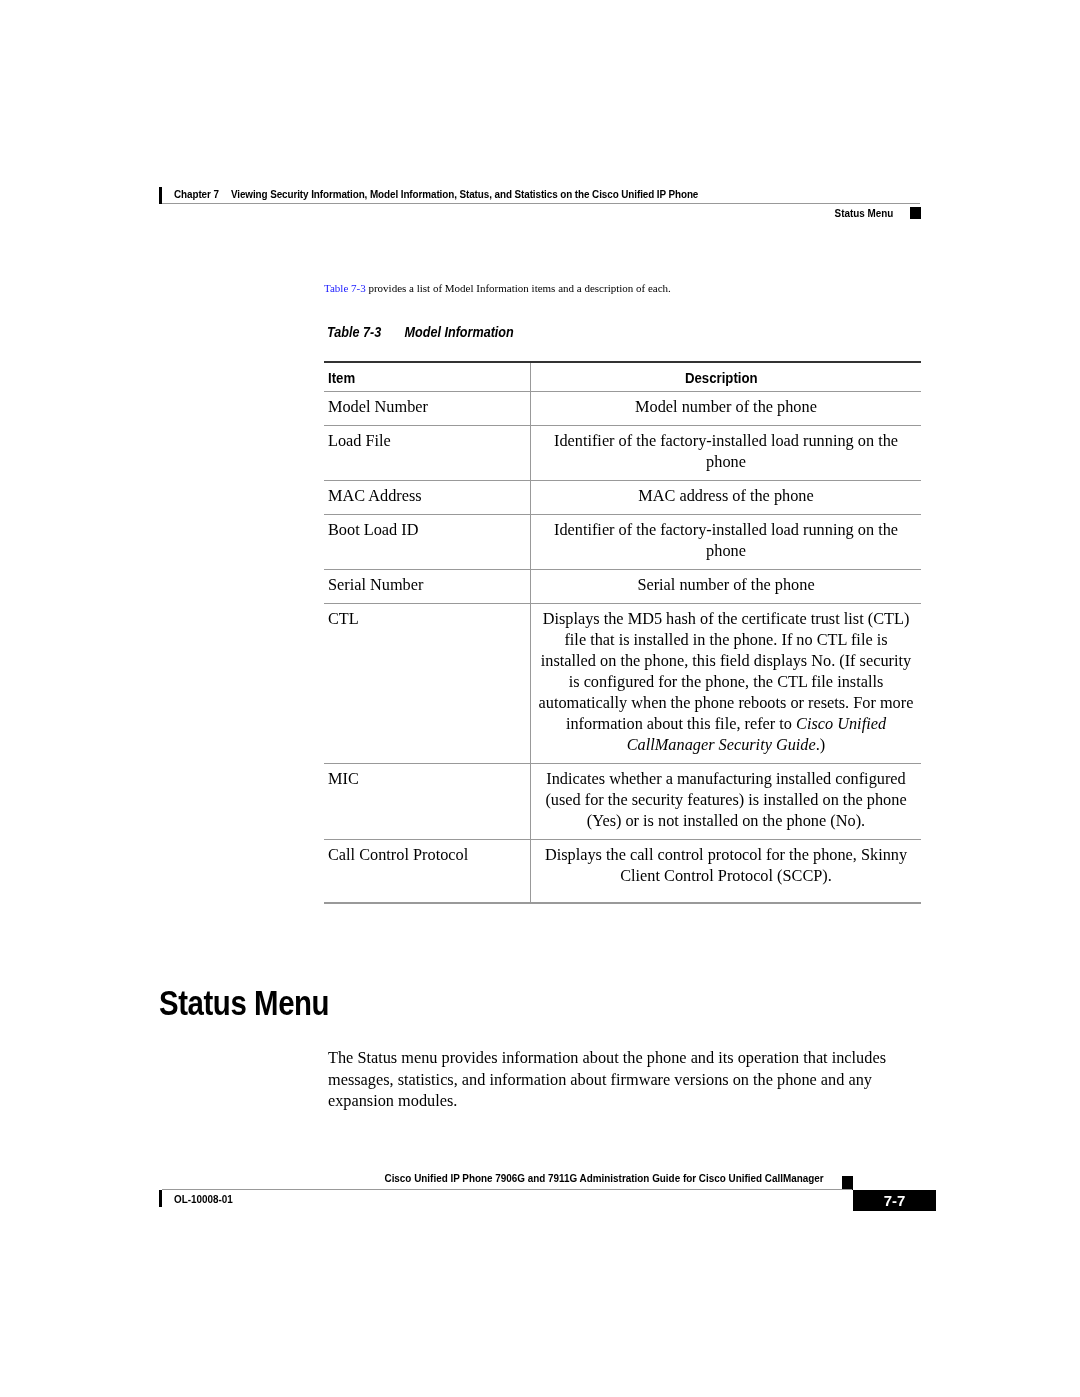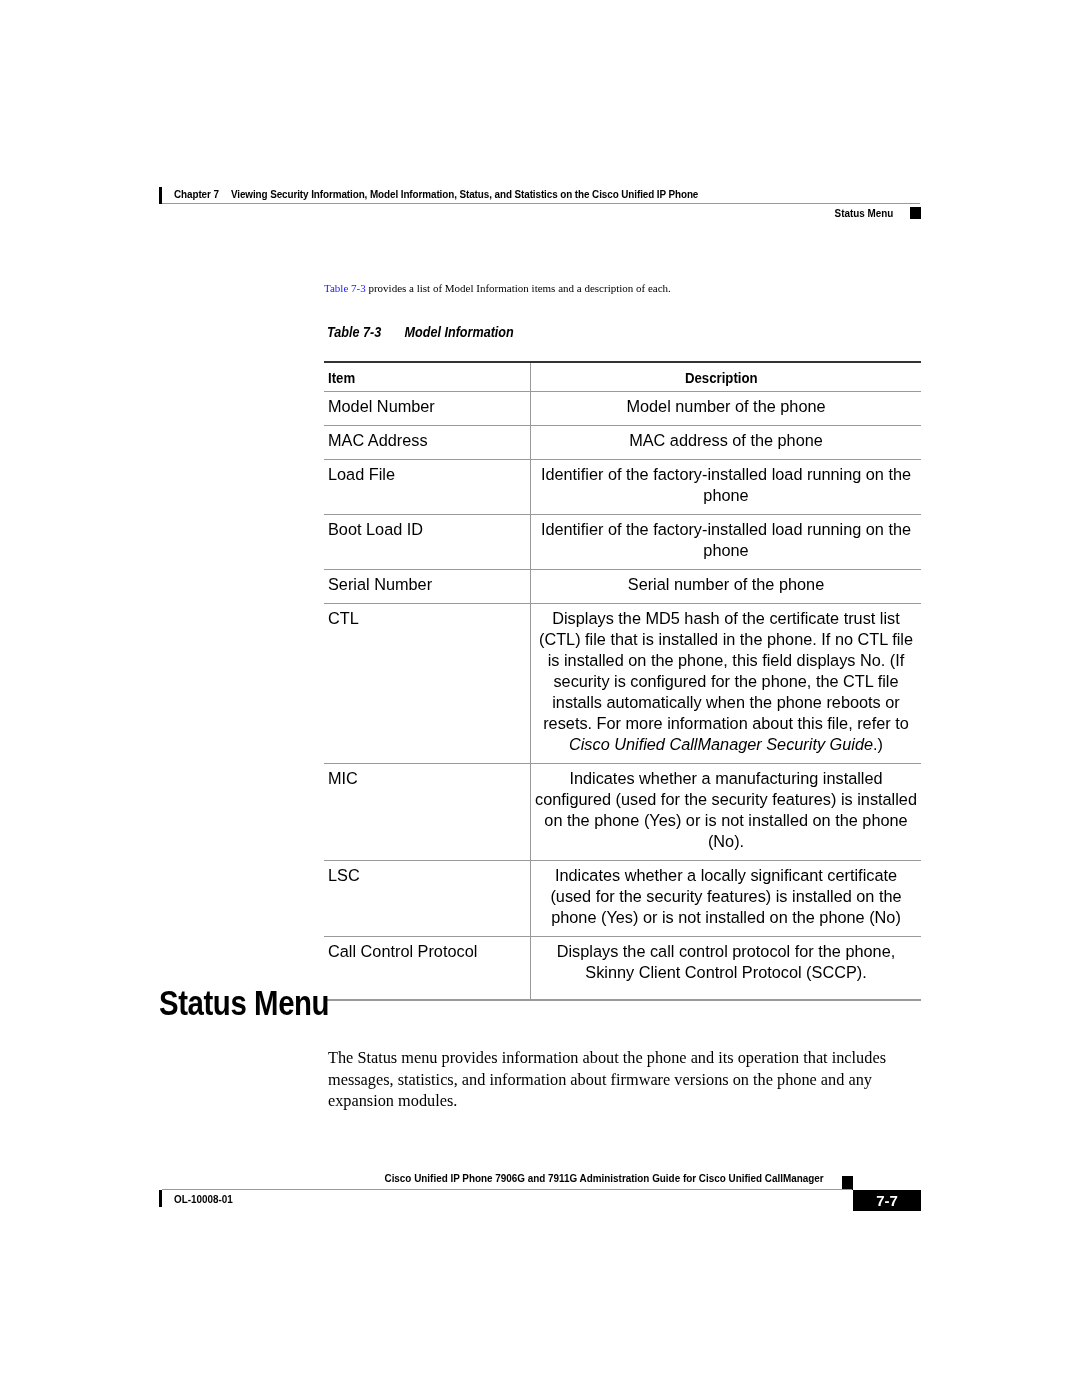--- a/index.html
+++ b/index.html
@@ -21,38 +21,38 @@
 
     
     .caption { position: absolute; left: 327px; top: 324px; font-size: 14px; font-weight: bold; font-style: italic; white-space: nowrap; transform: scaleX(0.9); transform-origin: left top; }
     .caption .gap { display: inline-block; width: 26px; }
 
     
     .tbl { position: absolute; left: 324px; top: 361px; width: 597px; border-collapse: collapse; }
     .tbl .col1 { width: 198px; }
     .tbl th { text-align: left; font-family: "Liberation Sans", "DejaVu Sans", sans-serif; font-weight: bold; font-size: 15px; padding: 4px 4px 4px 4px; border-top: 2px solid #333; border-bottom: 1px solid #999; height: 20px; }
     .tbl th .hd { display: inline-block; transform: scaleX(0.88); transform-origin: left center; }
-    .tbl td { vertical-align: top; font-family: Liberation Sans, sans-serif; font-size: 16.3px; line-height: 21px; padding: 4px 4px 8px 4px; border-bottom: 1px solid #999; }
+    .tbl td { vertical-align: top; font-family: Liberation Serif, serif; font-size: 16.3px; line-height: 21px; padding: 4px 4px 8px 4px; border-bottom: 1px solid #999; }
     .tbl th + th, .tbl td + td { border-left: 1px solid #999; text-align: center; }
     .tbl tr:last-child td { border-bottom: 2px solid #999; padding-bottom: 16px; }
     .ital { font-style: italic; }
 
     
     .h1 { position: absolute; left: 159px; top: 983px; font-size: 35px; font-weight: bold; white-space: nowrap; transform: scaleX(0.84); transform-origin: left top; letter-spacing: -0.5px; }
 
     
     .body-p { position: absolute; left: 324px; top: 1043px; width: 600px; font-size: 16.3px; line-height: 21.5px; }
 
     
     .ftr-title { position: absolute; right: 256px; top: 1172px; font-size: 11.5px; font-weight: bold; white-space: nowrap; transform: scaleX(0.86); transform-origin: right top; }
     .ftr-rule { position: absolute; left: 162px; top: 1189px; width: 690px; height: 1px; background: #999; }
     .ftr-square { position: absolute; left: 842px; top: 1176px; width: 11px; height: 14px; background: #000; }
     .ftr-bar-left { position: absolute; left: 159px; top: 1190px; width: 3px; height: 17px; background: #000; }
     .ftr-doc { position: absolute; left: 174px; top: 1193px; font-size: 11.5px; font-weight: bold; white-space: nowrap; transform: scaleX(0.86); transform-origin: left top; }
-    .ftr-page { position: absolute; left: 853px; top: 1190px; width: 68px; height: 21px; background: #000; color: #fff; font-size: 15px; font-weight: bold; text-align: center; line-height: 21px; }
+    .ftr-page { position: absolute; left: 853px; top: 1190px; width: 83px; height: 21px; background: #000; color: #fff; font-size: 15px; font-weight: bold; text-align: center; line-height: 21px; }
   </style>
 </head>
 <body>
 
 <div class="hdr-bar-left"></div>
 <div class="hdr-chapter sans">
   <span>Chapter 7</span><span class="gap"></span><span>Viewing Security Information, Model Information, Status, and Statistics on the Cisco Unified IP Phone</span>
 </div>
 <div class="hdr-rule"></div>
 <div class="hdr-section sans">Status Menu</div>
@@ -72,46 +72,42 @@
       <th class="col1"><span class="hd">Item</span></th>
       <th><span class="hd">Description</span></th>
     </tr>
   </thead>
   <tbody>
     <tr>
       <td>Model Number</td>
       <td>Model number of the phone</td>
     </tr>
     <tr>
+      <td>Load File</td>
+      <td>Identifier of the factory-installed load running on the phone</td>
+    </tr>
+    <tr>
       <td>MAC Address</td>
       <td>MAC address of the phone</td>
-    </tr>
-    <tr>
-      <td>Load File</td>
-      <td>Identifier of the factory-installed load running on the phone</td>
     </tr>
     <tr>
       <td>Boot Load ID</td>
       <td>Identifier of the factory-installed load running on the phone</td>
     </tr>
     <tr>
       <td>Serial Number</td>
       <td>Serial number of the phone</td>
     </tr>
     <tr>
       <td>CTL</td>
       <td><span>Displays the MD5 hash of the certificate trust list (CTL) file that is installed in the phone. If no CTL file is installed on the phone, this field displays No. (If security is configured for the phone, the CTL file installs automatically when the phone reboots or resets. For more information about this file, refer to </span><a class="ital">Cisco Unified CallManager Security Guide</a><span>.)</span></td>
     </tr>
     <tr>
       <td>MIC</td>
       <td>Indicates whether a manufacturing installed configured (used for the security features) is installed on the phone (Yes) or is not installed on the phone (No).</td>
-    </tr>
-    <tr>
-      <td>LSC</td>
-      <td>Indicates whether a locally significant certificate (used for the security features) is installed on the phone (Yes) or is not installed on the phone (No)</td>
     </tr>
     <tr>
       <td>Call Control Protocol</td>
       <td>Displays the call control protocol for the phone, Skinny Client Control Protocol (SCCP).</td>
     </tr>
   </tbody>
 </table>
 
 <h1 class="h1 sans" style="margin:0;">Status Menu</h1>
 

